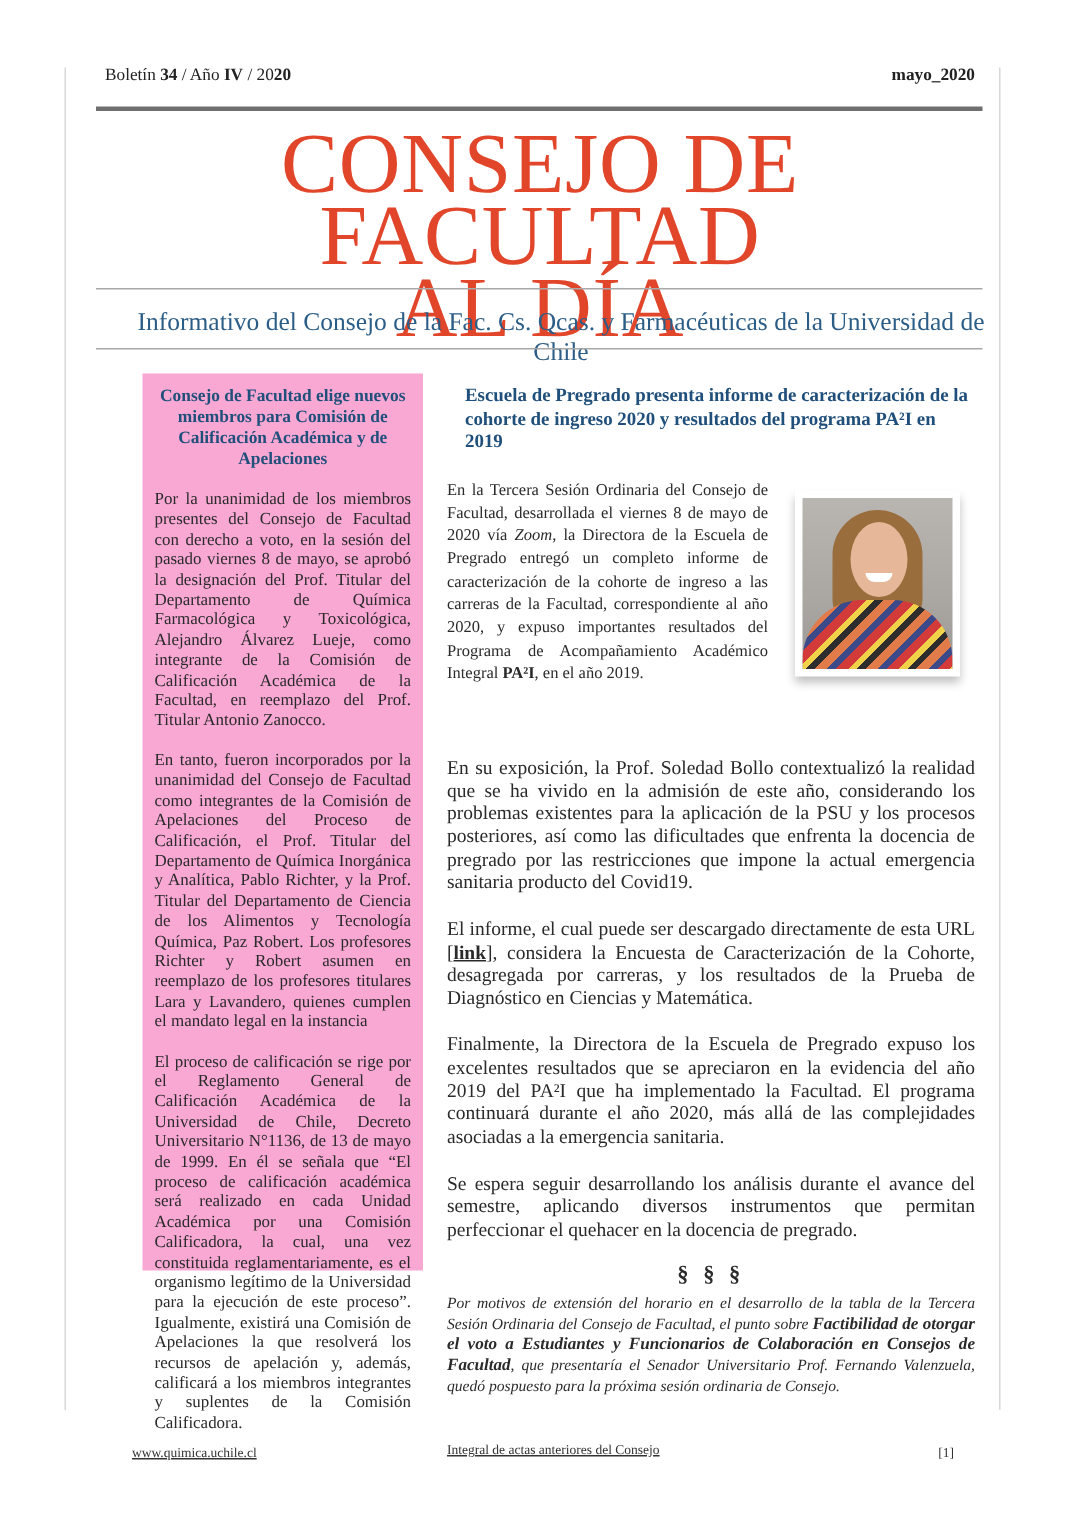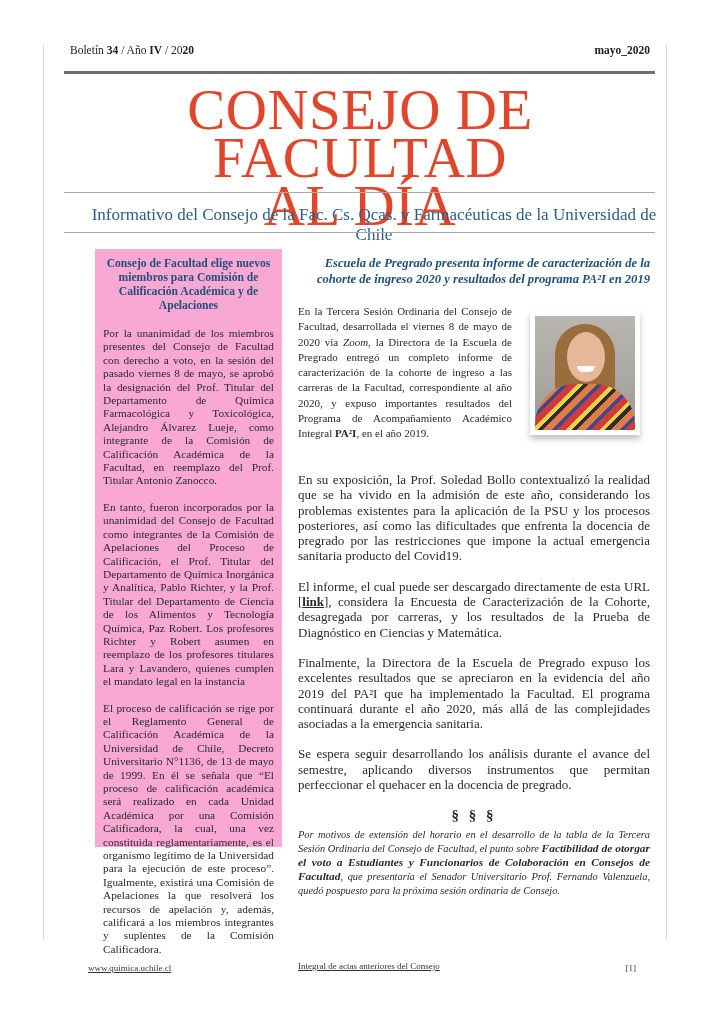--- a/index.html
+++ b/index.html
@@ -21,36 +21,36 @@
               color: #2b5d86; font-size: 17px; padding-left: 28px; box-sizing: border-box; }
   .rule-thin-2 { position: absolute; left: 64px; top: 232px; width: 591px; height: 1px; background: #a8a8a8; }
 
   .sidebar { position: absolute; left: 73px; top: 249px; width: 187px; height: 598px; background: #f9a8d4;
              padding: 8px 8px 0 8px; box-sizing: border-box; margin-left: 22px; }
   .sidebar-title { color: #1f4f7a; font-weight: bold; font-size: 11.6px; line-height: 14px; text-align: center;
                    margin: 0 2px 14px 2px; }
   .sidebar p { font-size: 11.3px; line-height: 13.4px; text-align: justify; margin: 0 0 13px 0; color: #2a2a2a; }
 
   .main { position: absolute; left: 298px; top: 256px; width: 352px; }
-  .main-title { color: #1f4f7a; font-weight: bold; font-size: 12.6px; line-height: 15.5px; text-align: right; margin: 0 0 17px 0; font-style: italic; }
+  .main-title { color: #1f4f7a; font-weight: bold; font-size: 12.6px; line-height: 15.5px; text-align: left; margin: 0 0 17px 12px; }
   .intro-wrap { position: relative; height: 168px; }
   .intro-text { position: absolute; left: 0; top: 0; width: 214px; font-size: 11px; line-height: 15.3px; text-align: justify; color: #2a2a2a; }
   .photo-frame { position: absolute; left: 232px; top: 7px; width: 110px; height: 124px; background: #fff;
                  box-shadow: 0 4px 6px rgba(0,0,0,0.25); padding: 5px; box-sizing: border-box; }
   .photo { width: 100%; height: 100%; position: relative; overflow: hidden;
            background: linear-gradient(180deg, #b9b6b2 0%, #aaa7a3 60%, #9a9894 100%); }
   .photo .hair { position: absolute; left: 20px; top: 8px; width: 60px; height: 78px; border-radius: 30px 30px 18px 18px;
                  background: #9a6d3c; }
   .photo .face { position: absolute; left: 32px; top: 16px; width: 38px; height: 50px; border-radius: 50%;
                  background: #e7b79a; }
   .photo .smile { position: absolute; left: 42px; top: 50px; width: 18px; height: 6px; border-radius: 0 0 9px 9px; background: #fff; }
   .photo .shirt { position: absolute; left: 0; bottom: 0; width: 100%; height: 46px;
                   background: repeating-linear-gradient(135deg, #d33b3b 0 6px, #f1d14a 6px 10px, #2d2d2d 10px 14px, #e27b4a 14px 20px, #3c4a8a 20px 24px);
                   border-radius: 40px 40px 0 0; }
-  .main p.body { font-size: 13px; line-height: 15.3px; text-align: justify; margin: 0 0 15px 0; color: #2a2a2a; }
+  .main p.body { font-size: 13px; line-height: 15.3px; text-align: justify; margin: 16px 0 15px 0; color: #2a2a2a; }
   .main p.body a { color: #2a2a2a; font-weight: bold; text-decoration: underline; }
   .section-mark { text-align: center; font-weight: bold; font-size: 15px; margin: 10px 0 4px 0; color: #2a2a2a; letter-spacing: 3px; }
   .note { font-style: italic; font-size: 10.4px; line-height: 13.8px; text-align: justify; color: #2a2a2a; margin: 0; }
   .note b { font-weight: bold; font-size: 11.4px; }
 
   .footer { position: absolute; left: 72px; top: 963px; width: 584px; font-size: 9px; color: #333; }
   .footer-left { position: absolute; left: 16px; top: 0; text-decoration: underline; }
   .footer-center { position: absolute; left: 226px; top: -2px; text-decoration: underline; }
   .footer-right { position: absolute; right: 20px; top: 0; }
 </style>

